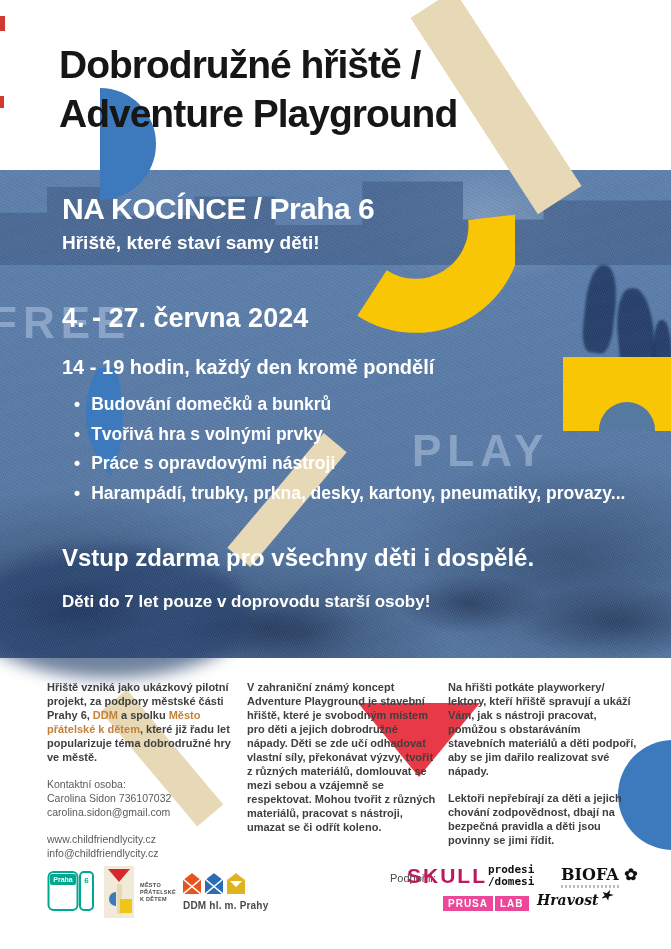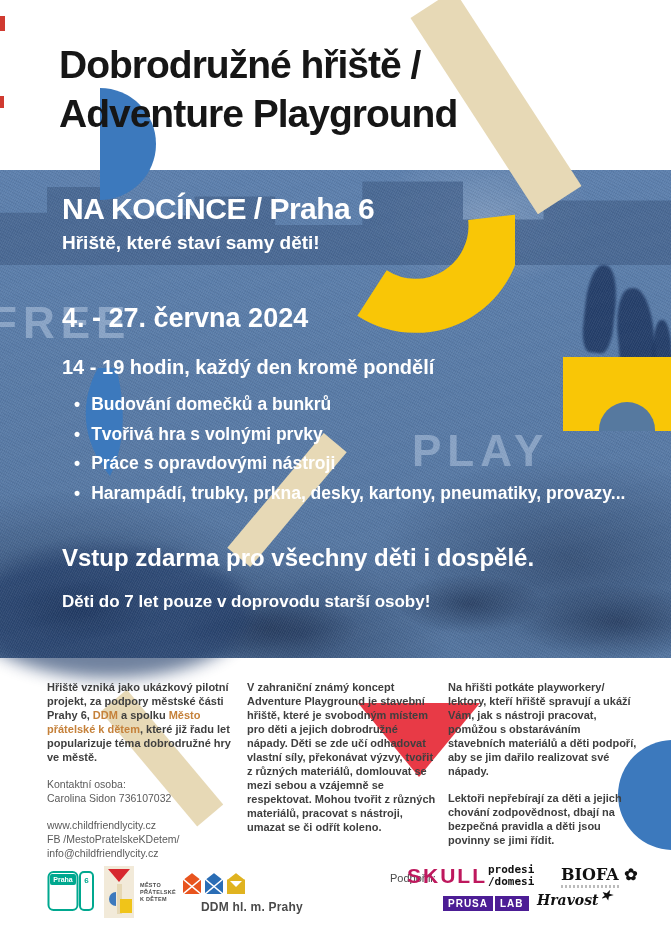--- a/index.html
+++ b/index.html
@@ -97,30 +97,30 @@
   .red-triangle{position:absolute;left:358px;top:703px;width:0;height:0;z-index:2;
     border-left:61px solid transparent;border-right:61px solid transparent;
     border-top:74px solid #e83a46;}
   .halfcircle-info{position:absolute;left:618px;top:740px;width:110px;height:110px;z-index:2;
     background:#3c79bd;border-radius:50%;}
   
   .logo-praha6{position:absolute;left:47px;top:868px;z-index:4;}
   .logo-mpkd{position:absolute;left:104px;top:866px;z-index:4;display:flex;align-items:center;gap:6px;}
   .mpkd-text{font-size:5.5px;font-weight:800;color:#4a4a4a;line-height:7px;letter-spacing:.3px;}
   .logo-ddm{position:absolute;left:183px;top:872px;z-index:4;}
-  .ddm-label{font-size:12px;font-weight:700;color:#4a4a4a;margin-top:2px;letter-spacing:.2px;margin-left:18px;}
+  .ddm-label{font-size:10px;font-weight:700;color:#4a4a4a;margin-top:2px;letter-spacing:.2px;}
   .sponsors-label{position:absolute;left:345px;top:872px;font-size:11px;color:#4a4a4a;z-index:4;padding-left:45px;}
   .logo-skull{position:absolute;left:407px;top:864px;font-size:21px;font-weight:800;letter-spacing:2px;color:#be185d;z-index:4;}
   .logo-prodesi{position:absolute;left:488px;top:864px;font-family:"DejaVu Sans Mono",monospace;
     font-size:11px;font-weight:700;line-height:12px;color:#111;z-index:4;}
   .logo-biofa{position:absolute;left:561px;top:865px;font-family:"DejaVu Serif",serif;
     font-size:16px;font-weight:700;color:#111;z-index:4;}
   .logo-biofa .sub{display:block;height:3px;margin-top:1px;background:repeating-linear-gradient(90deg,#bbb 0 2px,transparent 2px 4px);width:58px;}
   .logo-prusa{position:absolute;left:443px;top:896px;z-index:4;display:flex;gap:2px;}
-  .logo-prusa span{background:#4c1d95;color:#fff;font-size:10px;font-weight:800;padding:2px 5px;letter-spacing:1px;}
+  .logo-prusa span{background:#ec4899;color:#fff;font-size:10px;font-weight:800;padding:2px 5px;letter-spacing:1px;}
   .logo-script{position:absolute;left:537px;top:892px;z-index:4;
     font-family:"DejaVu Serif",serif;font-style:italic;font-weight:700;font-size:14px;color:#111;}
   .logo-script .star{display:inline-block;transform:rotate(15deg) translateY(-6px);font-size:13px;}
 </style>
 </head>
 <body>
 
 <div class="poster">
 
   <div class="edge-mark m1"></div>
@@ -171,25 +171,25 @@
   <div class="band info"></div>
   <div class="red-triangle"></div>
   <div class="halfcircle-info"></div>
 
   <div class="col col1">
     <p><span>Hřiště vzniká jako ukázkový pilotní projekt, za podpory městské části Prahy 6, </span><span class="hl">DDM</span><span> a spolku </span><span class="hl">Město přátelské k dětem</span><span>, které již řadu let popularizuje téma dobrodružné hry ve městě.</span></p>
     <div class="gap"></div>
     <div class="contact">
       <div>Kontaktní osoba:</div>
       <div>Carolina Sidon 736107032</div>
+      <div>carolina.sidon@gmail.com</div>
     </div>
     <div class="gap"></div>
     <div class="contact">
       <div>www.childfriendlycity.cz</div>
-      <div>FB /MestoPratelskeKDetem/</div>
       <div>info@childfriendlycity.cz</div>
     </div>
   </div>
   <div class="col col2">
     <p>V zahraniční známý koncept Adventure Playground je stavební hřiště, které je svobodným místem pro děti a jejich dobrodružné nápady. Děti se zde učí odhadovat vlastní síly, překonávat výzvy, tvořit z různých materiálů, domlouvat se mezi sebou a vzájemně se respektovat. Mohou tvořit z různých materiálů, pracovat s nástroji, umazat se či odřít koleno.</p>
   </div>
   <div class="col col3">
     <p>Na hřišti potkáte playworkery/ lektory, kteří hřiště spravují a ukáží Vám, jak s nástroji pracovat, pomůžou s obstaráváním stavebních materiálů a děti podpoří, aby se jim dařilo realizovat své nápady.</p>
     <div class="gap"></div>
     <p>Lektoři nepřebírají za děti a jejich chování zodpovědnost, dbají na bezpečná pravidla a děti jsou povinny se jimi řídit.</p>

